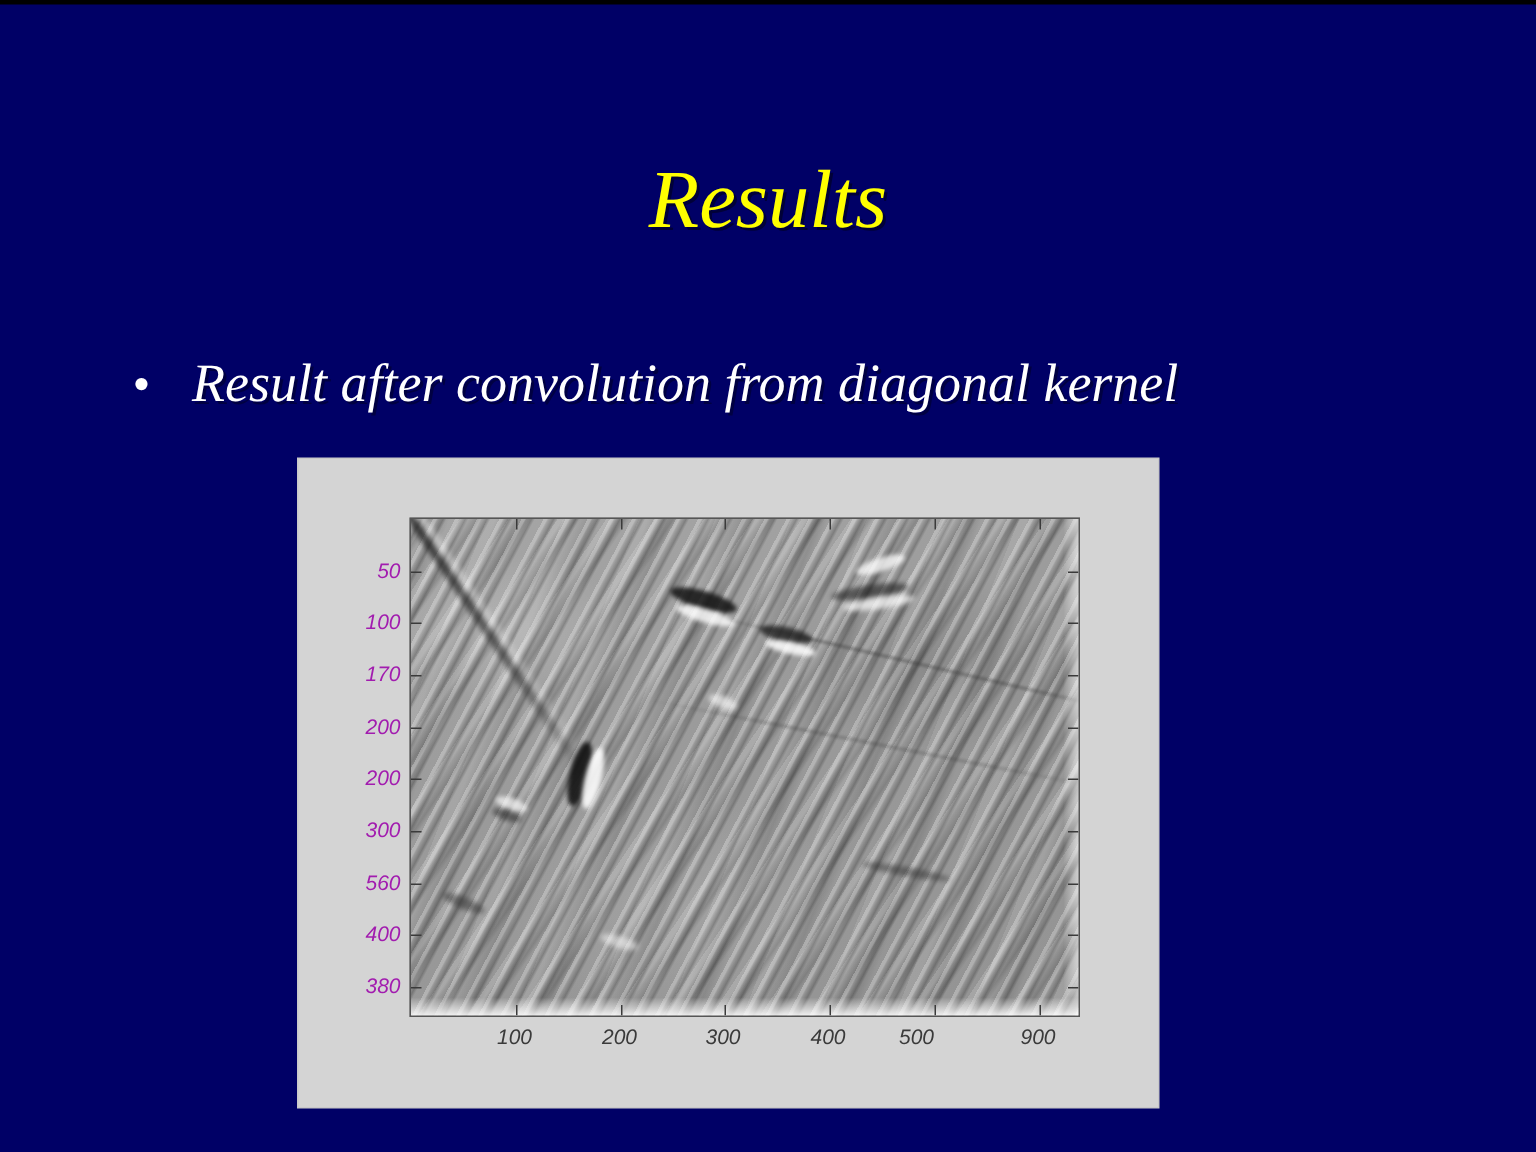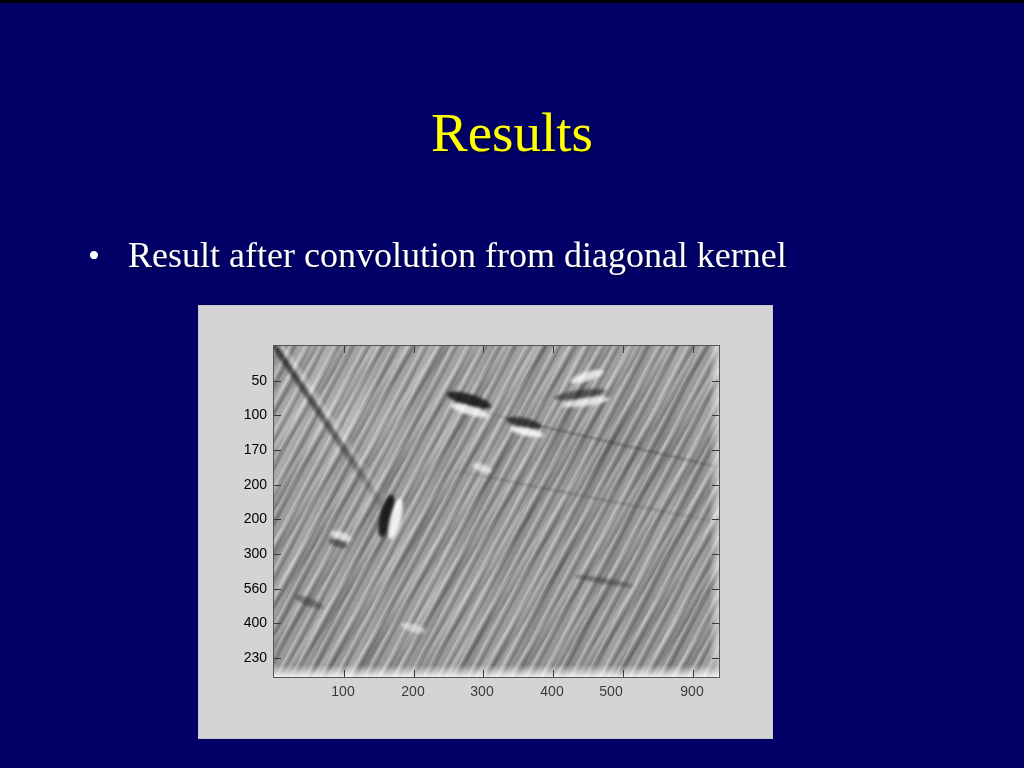--- a/index.html
+++ b/index.html
@@ -13,20 +13,21 @@
     overflow: hidden;
     font-family: "Liberation Serif", serif;
   }
 
   #slide {
     position: relative;
     width: 1024px;
     height: 768px;
     background: #000066;
     overflow: hidden;
+    font-style: italic;
   }
 
   #top-band {
     position: absolute;
     left: 0; top: 0;
     width: 1024px;
     height: 3px;
     background: #000000;
   }
 
@@ -232,21 +233,21 @@
     height: 7px;
     background: #3a3a3a;
   }
 
   .ylabel {
     position: absolute;
     right: 0;
     font-family: "Liberation Sans", sans-serif;
     font-size: 14px;
     line-height: 14px;
-    color: #000000;
+    color: #a21caf;
     text-align: right;
     white-space: nowrap;
   }
   .xlabel {
     position: absolute;
     top: 0;
     font-family: "Liberation Sans", sans-serif;
     font-size: 14px;
     line-height: 14px;
     color: #3a3a3a;
@@ -358,21 +359,21 @@
 
     <div id="ylabel-layer">
       <div class="ylabel" style="top:28px;">50</div>
       <div class="ylabel" style="top:62px;">100</div>
       <div class="ylabel" style="top:97px;">170</div>
       <div class="ylabel" style="top:132px;">200</div>
       <div class="ylabel" style="top:166px;">200</div>
       <div class="ylabel" style="top:201px;">300</div>
       <div class="ylabel" style="top:236px;">560</div>
       <div class="ylabel" style="top:270px;">400</div>
-      <div class="ylabel" style="top:305px;">230</div>
+      <div class="ylabel" style="top:305px;">380</div>
     </div>
 
     <div id="xlabel-layer">
       <div class="xlabel" style="left:70px;">100</div>
       <div class="xlabel" style="left:140px;">200</div>
       <div class="xlabel" style="left:209px;">300</div>
       <div class="xlabel" style="left:279px;">400</div>
       <div class="xlabel" style="left:338px;">500</div>
       <div class="xlabel" style="left:419px;">900</div>
     </div>

